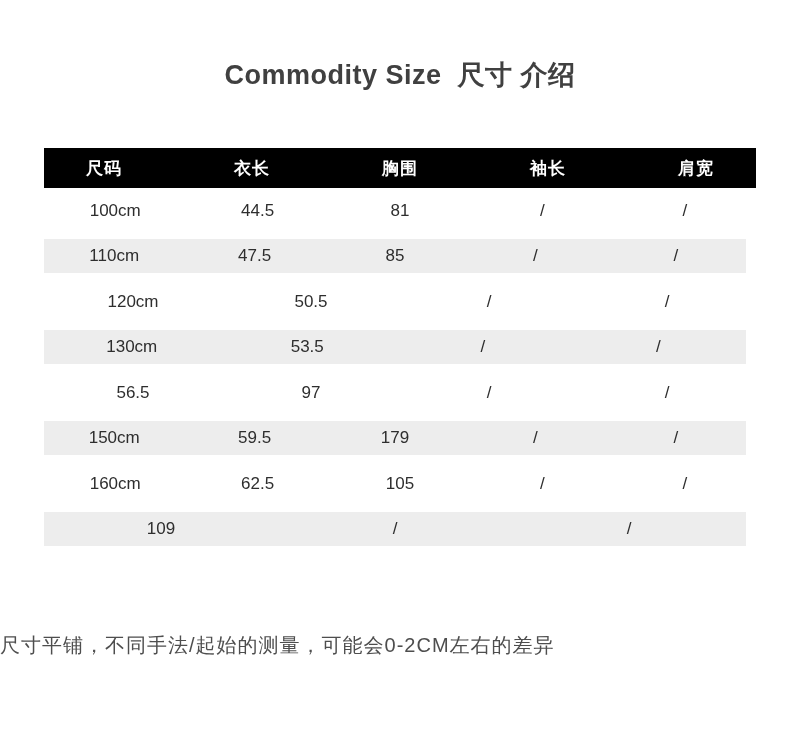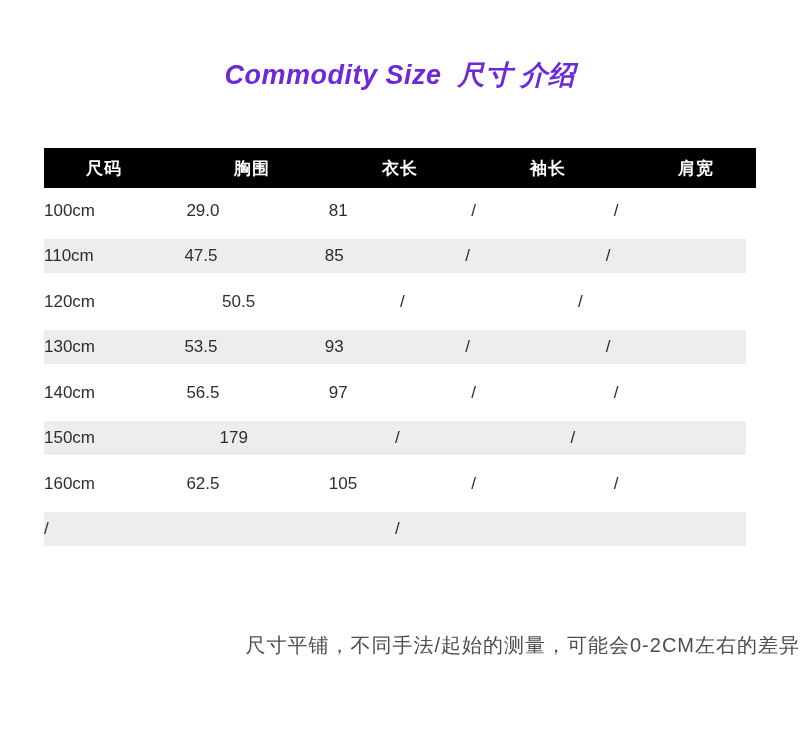--- a/index.html
+++ b/index.html
@@ -13,25 +13,24 @@
     width: 800px;
     height: 750px;
     background: #ffffff;
     overflow: hidden;
   }
   .title {
     padding-top: 60px;
     text-align: center;
     font-size: 27px;
     font-weight: 700;
-    color: #6d28d9;
+    color: #404040;
     letter-spacing: 0.5px;
     white-space: pre-wrap;
     line-height: 31px;
-    font-style: italic;
   }
   .size-table {
     width: 712px;
     margin: 57px auto 0 auto;
   }
   .thead {
     display: flex;
     align-items: center;
     height: 40px;
     background: var(--header_bg, #000);
@@ -52,96 +51,97 @@
     height: 45.5px;
     box-sizing: border-box;
   }
   .trow.striped {
     background-color: var(--stripe_bg, #ededed);
     background-clip: content-box;
     padding: 5px 10px 6px 0;
   }
   .cell {
     flex: 1;
+    text-align: center;
     font-size: 17px;
     font-weight: 400;
     color: var(--body_text, #2e2e2e);
   }
   .footer-note {
     margin-top: 80px;
-    text-align: right;
+    text-align: left;
     font-size: 20px;
     color: var(--footer_text, #4e4e4e);
     letter-spacing: 1px;
   }
 </style>
 </head>
 <body>
 
 <div class="page">
 
   <div class="title">Commodity Size  尺寸 介绍</div>
 
   <div class="size-table">
     <div class="thead">
       <div class="hcell">尺码</div>
+      <div class="hcell">衣长</div>
       <div class="hcell">胸围</div>
-      <div class="hcell">衣长</div>
       <div class="hcell">袖长</div>
       <div class="hcell">肩宽</div>
     </div>
     <div class="tbody">
         <div class="trow">
           <div class="cell">100cm</div>
-          <div class="cell">29.0</div>
+          <div class="cell">44.5</div>
           <div class="cell">81</div>
           <div class="cell">/</div>
           <div class="cell">/</div>
         </div>
         <div class="trow striped">
           <div class="cell">110cm</div>
           <div class="cell">47.5</div>
           <div class="cell">85</div>
           <div class="cell">/</div>
           <div class="cell">/</div>
         </div>
         <div class="trow">
           <div class="cell">120cm</div>
           <div class="cell">50.5</div>
           <div class="cell">/</div>
           <div class="cell">/</div>
         </div>
         <div class="trow striped">
           <div class="cell">130cm</div>
           <div class="cell">53.5</div>
-          <div class="cell">93</div>
           <div class="cell">/</div>
           <div class="cell">/</div>
         </div>
         <div class="trow">
-          <div class="cell">140cm</div>
           <div class="cell">56.5</div>
           <div class="cell">97</div>
           <div class="cell">/</div>
           <div class="cell">/</div>
         </div>
         <div class="trow striped">
           <div class="cell">150cm</div>
+          <div class="cell">59.5</div>
           <div class="cell">179</div>
           <div class="cell">/</div>
           <div class="cell">/</div>
         </div>
         <div class="trow">
           <div class="cell">160cm</div>
           <div class="cell">62.5</div>
           <div class="cell">105</div>
           <div class="cell">/</div>
           <div class="cell">/</div>
         </div>
         <div class="trow striped">
+          <div class="cell">109</div>
           <div class="cell">/</div>
           <div class="cell">/</div>
         </div>
       </div>
   </div>
 
   <div class="footer-note">尺寸平铺，不同手法/起始的测量，可能会0-2CM左右的差异</div>
 
 </div>
 

